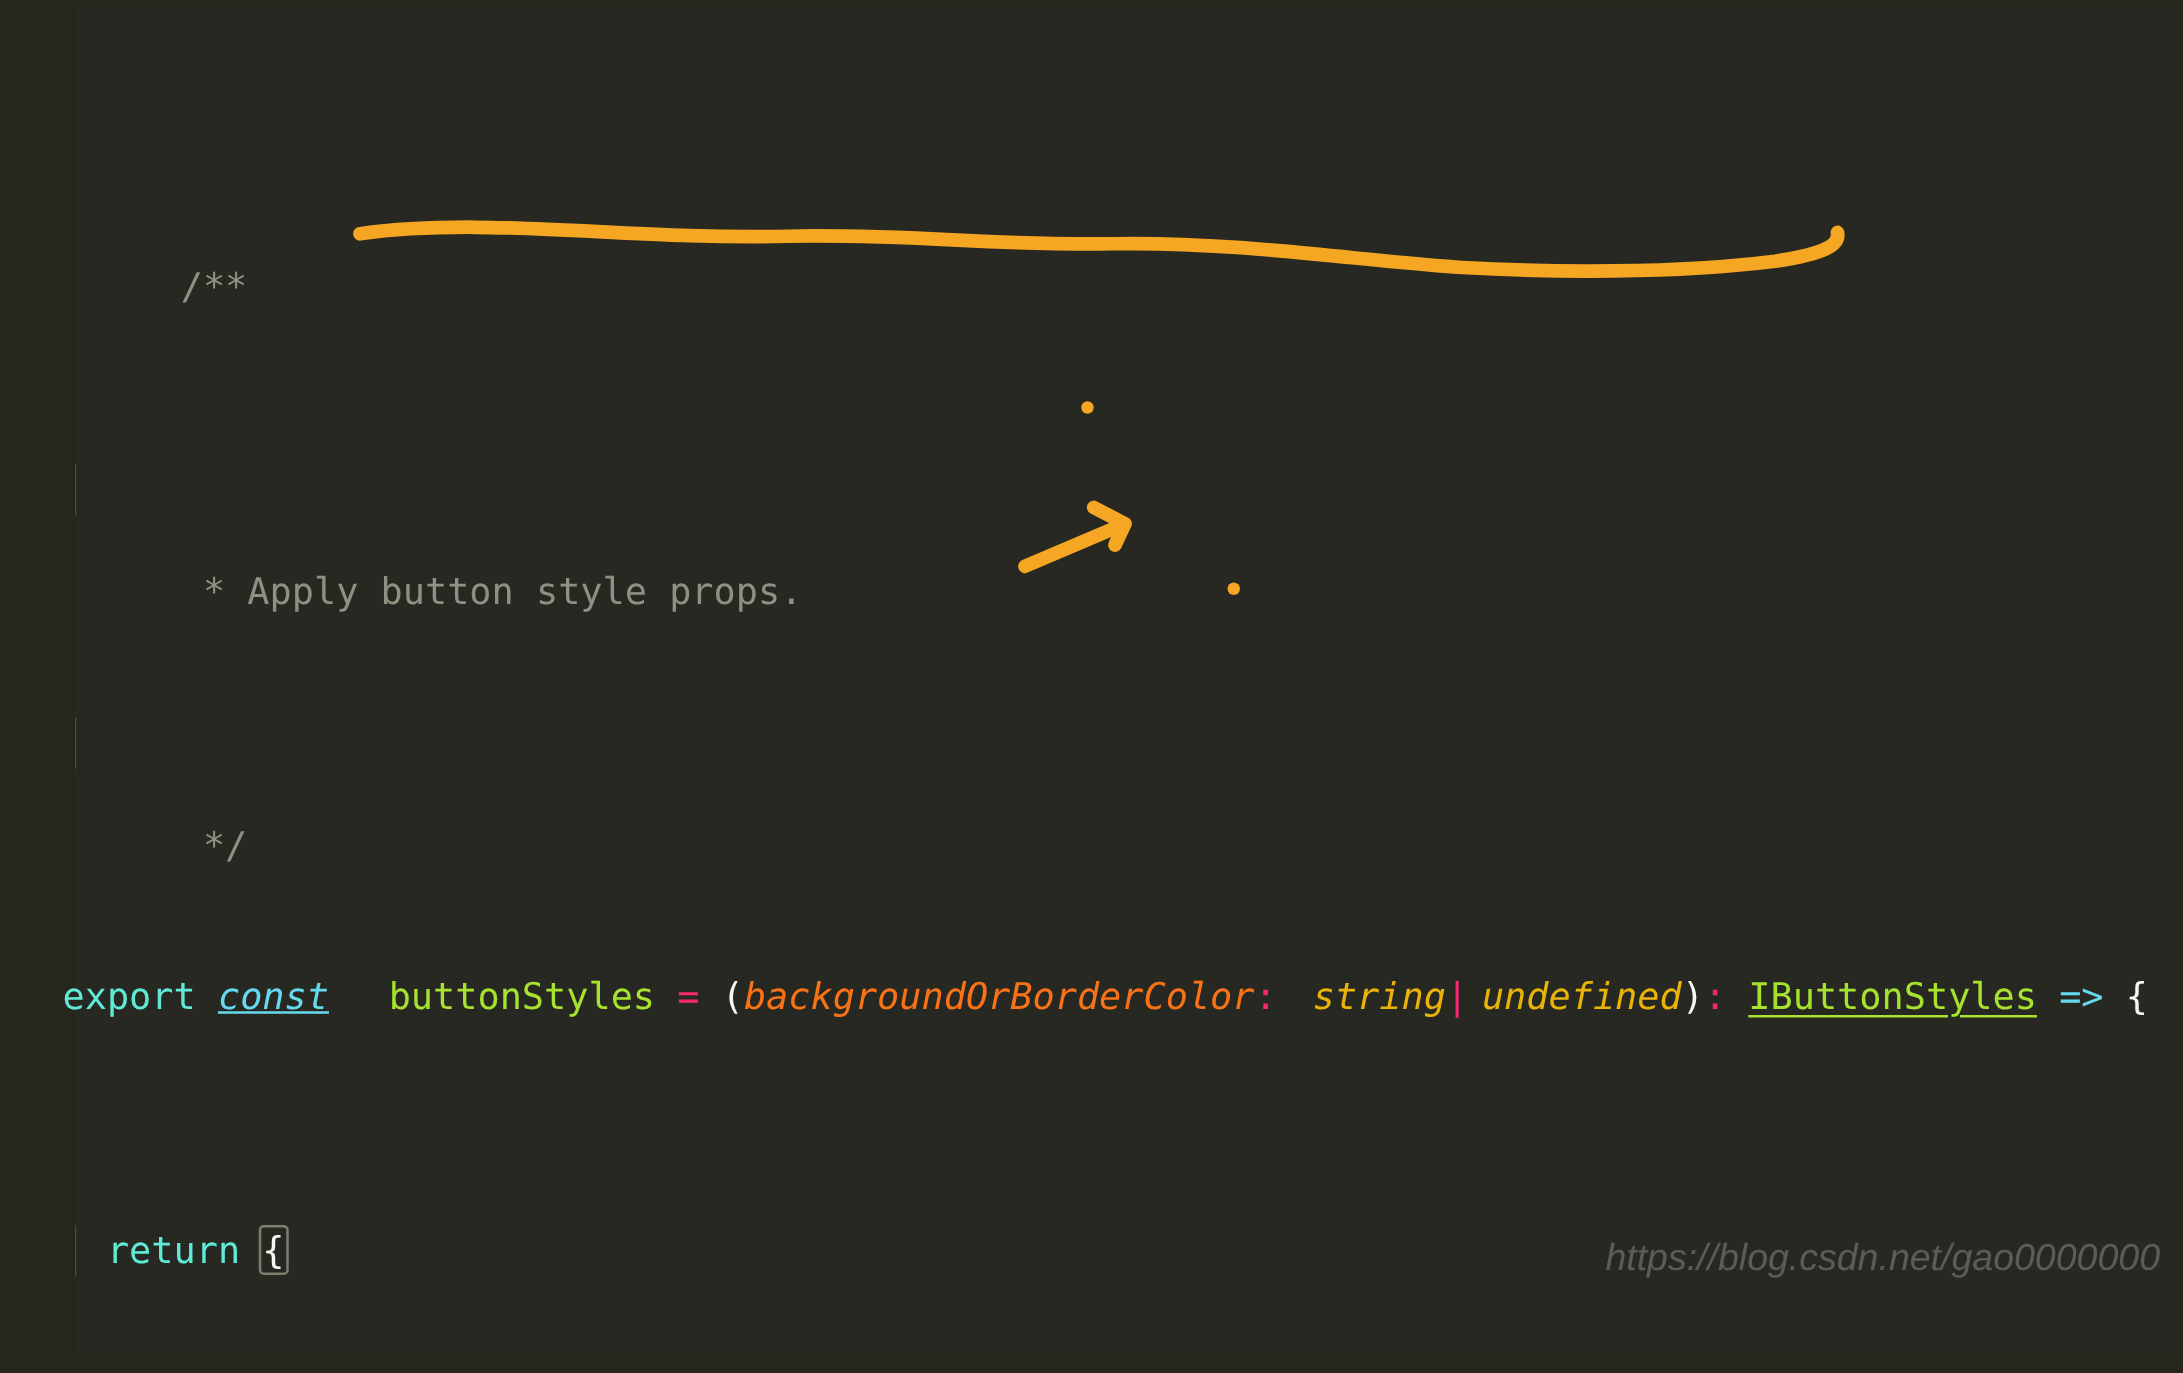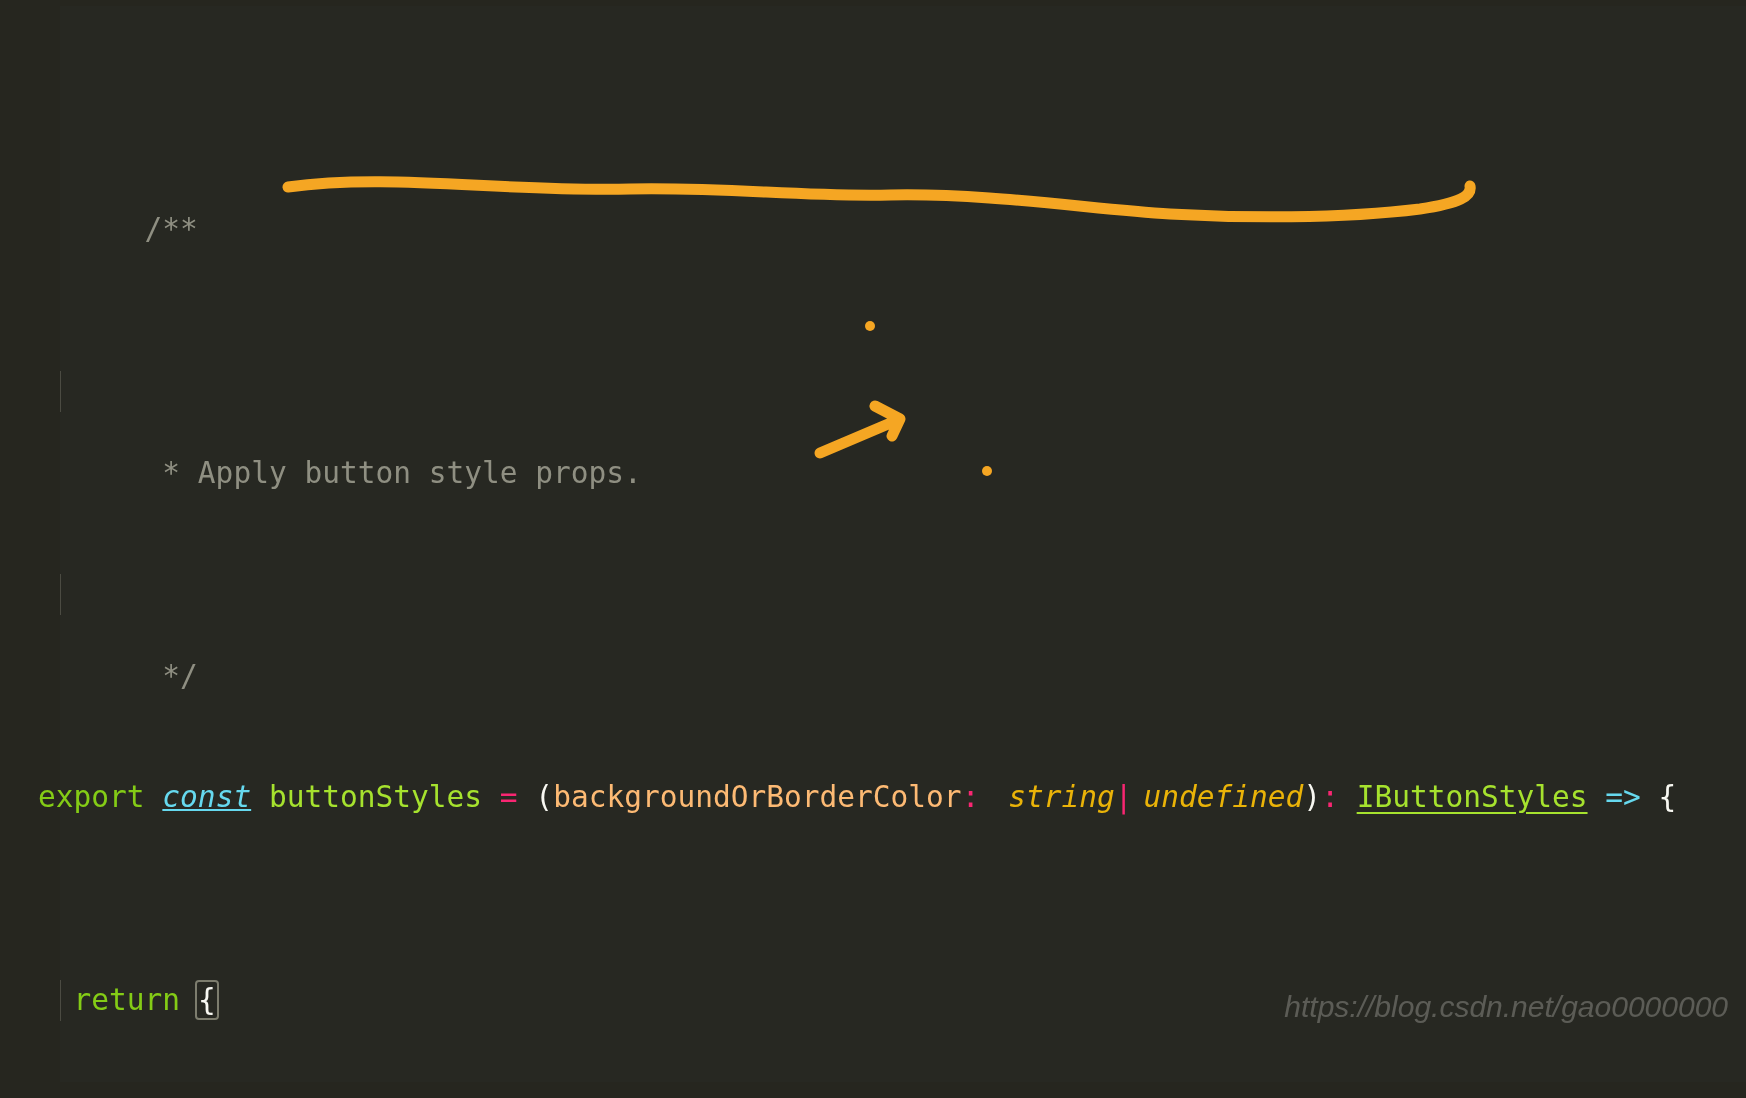--- a/index.html
+++ b/index.html
@@ -57,26 +57,26 @@
   .ig {
     position: absolute;
     top: 0;
     width: 1px;
     height: 40.6px;
     background: #4b4b42;
   }
 
   
   .c-comment   { color: #8f8f82; }
-  .c-key       { color: #84cc16; }   
+  .c-key       { color: #5eead4; margin-left: 12px; }   
   .c-storage   { color: #66d9ef; font-style: italic; text-decoration: underline; }  
-  .c-func      { color: #a6e22e; }
+  .c-func      { color: #a6e22e; margin-left: 30px; }
   .c-punct     { color: #f8f8f2; }
   .c-op        { color: #f92672; }
-  .c-param     { color: #fdba74; }
+  .c-param     { color: #f97316; font-style: italic; }
   .c-type      { color: #eab308; font-style: italic; margin-left: 11px; }
   .c-class     { color: #a6e22e; text-decoration: underline; text-decoration-color:#a6e22e; text-underline-offset: 5px; }
   .c-pipe      { color: #f92672; }
   .c-arrow     { color: #66d9ef; }
 
   
   .bmatch {
     outline: 2px solid #7d7d6e;
     outline-offset: 1px;
     border-radius: 1px;

